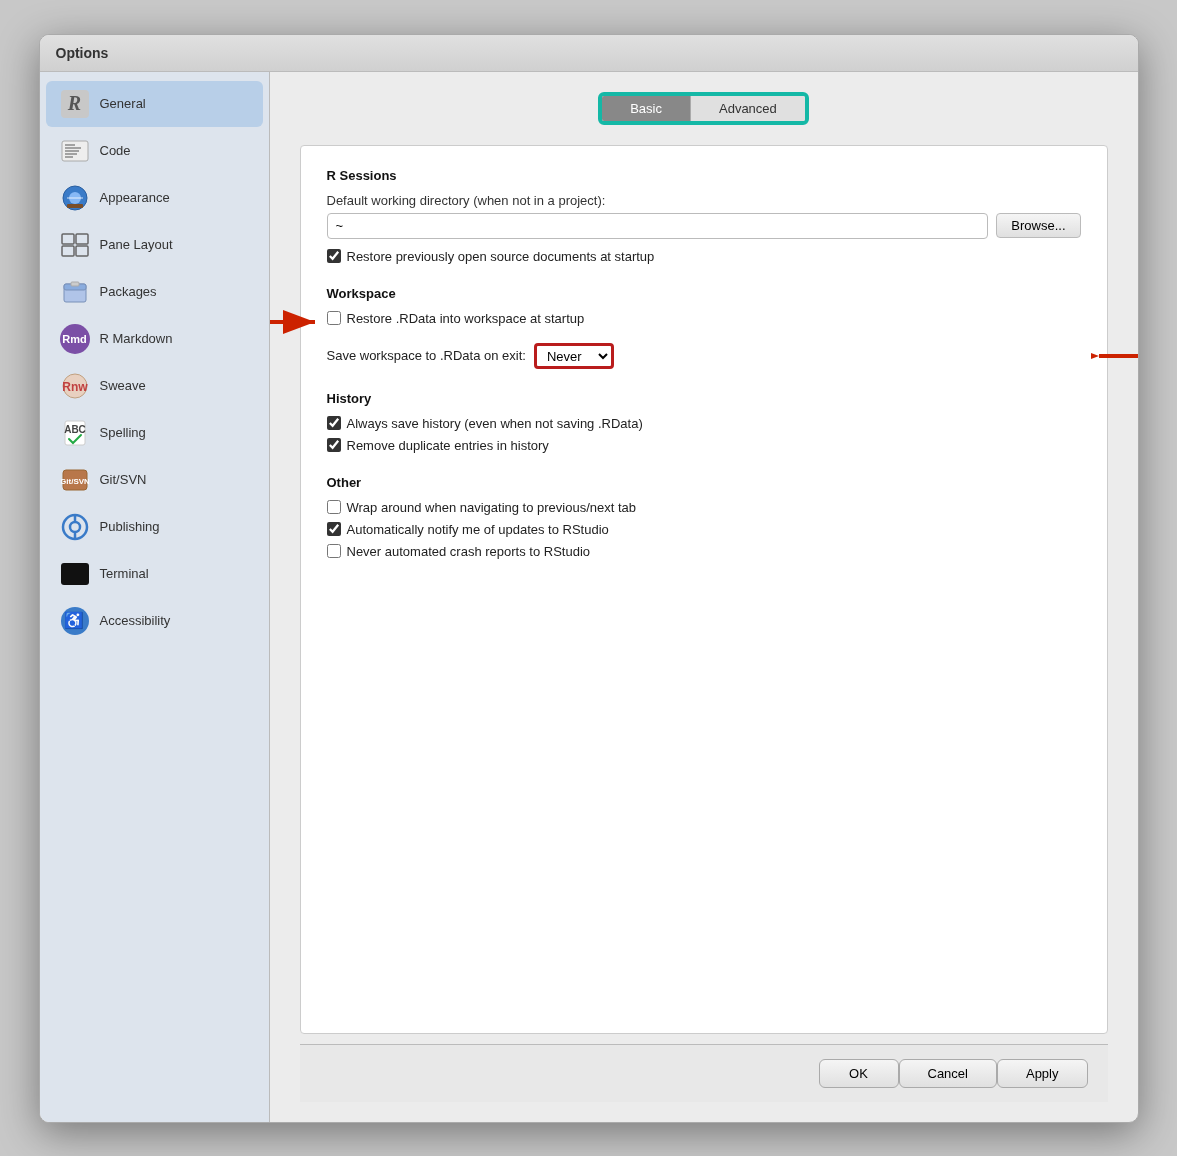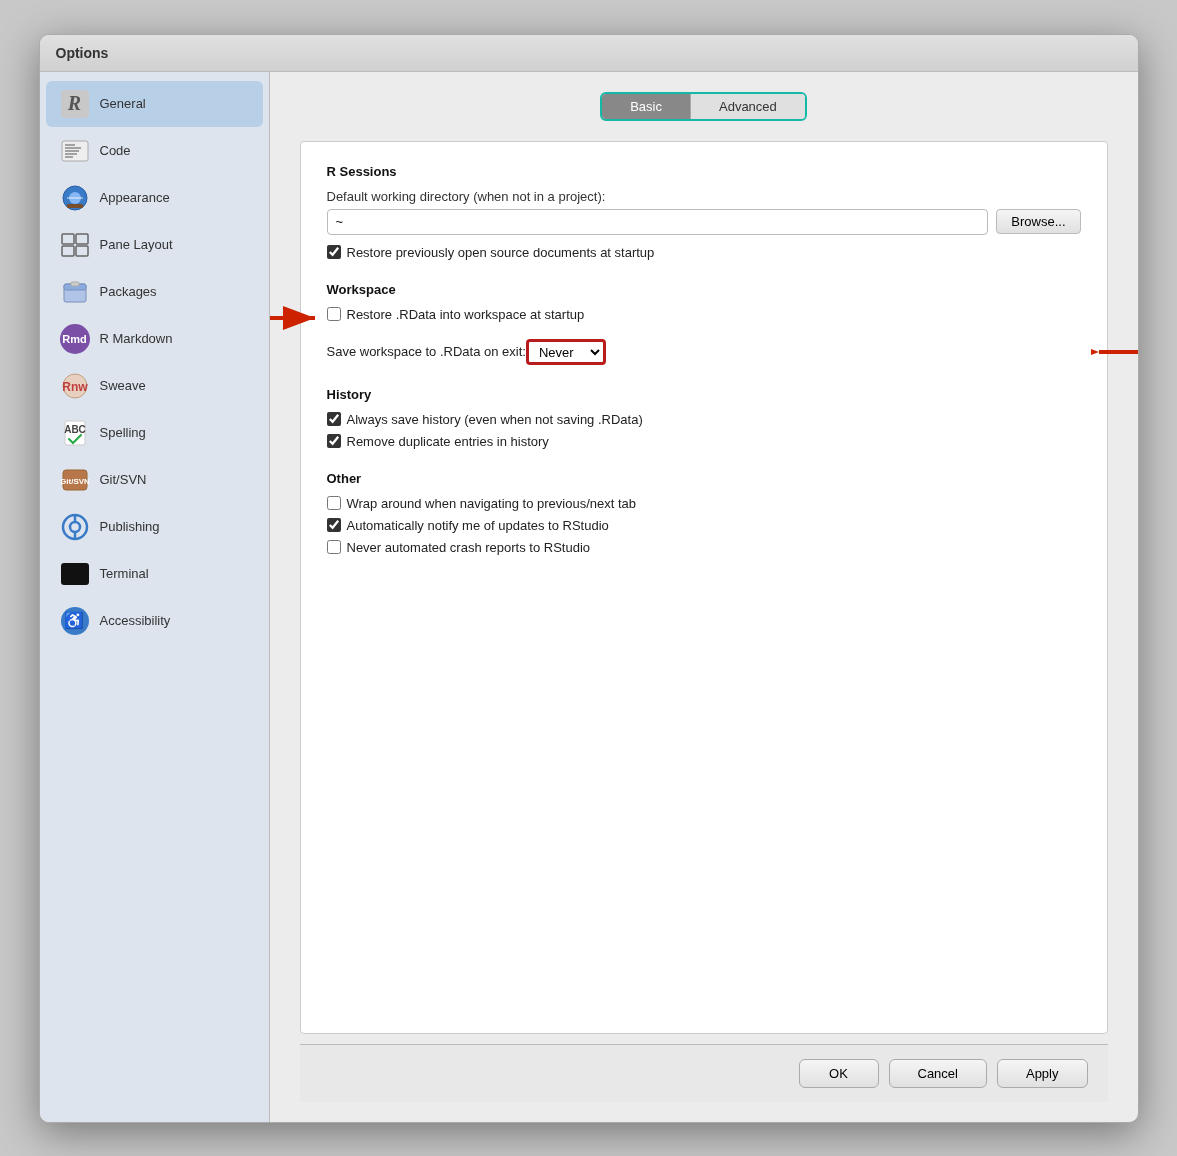--- a/index.html
+++ b/index.html
@@ -92,21 +92,21 @@
       display: flex;
       flex-direction: column;
     }
     .tab-bar {
       display: flex;
       justify-content: center;
       margin-bottom: 20px;
     }
     .tab-group {
       display: flex;
-      border: 2px solid #14b8a6;
+      border: 4px solid #14b8a6;
       border-radius: 6px;
       overflow: hidden;
     }
     .tab-btn {
       padding: 5px 28px;
       background: #e0e0e0;
       border: none;
       cursor: pointer;
       font-size: 13px;
       color: #333;
@@ -167,39 +167,38 @@
     }
     .checkbox-row input[type="checkbox"] {
       width: 14px;
       height: 14px;
       cursor: pointer;
       accent-color: #333;
     }
     .inline-row {
       display: flex;
       align-items: center;
-      gap: 0;
+      gap: 8px;
       margin-bottom: 7px;
     }
     .inline-label {
       color: #222;
     }
     .select-box {
       padding: 2px 6px;
       border: 3px solid #b91c1c;
       border-radius: 4px;
       background: white;
       font-size: 13px;
       cursor: pointer;
       height: 26px;
     }
     .bottom-bar {
       display: flex;
       justify-content: flex-end;
-      gap: 10px;
       padding: 14px 20px;
       border-top: 1px solid #bbb;
       background: #e8e8e8;
     }
     .bottom-btn {
       padding: 6px 28px;
       border-radius: 6px;
       border: 1px solid #aaa;
       background: linear-gradient(to bottom, #f5f5f5, #e0e0e0);
       font-size: 13px;

